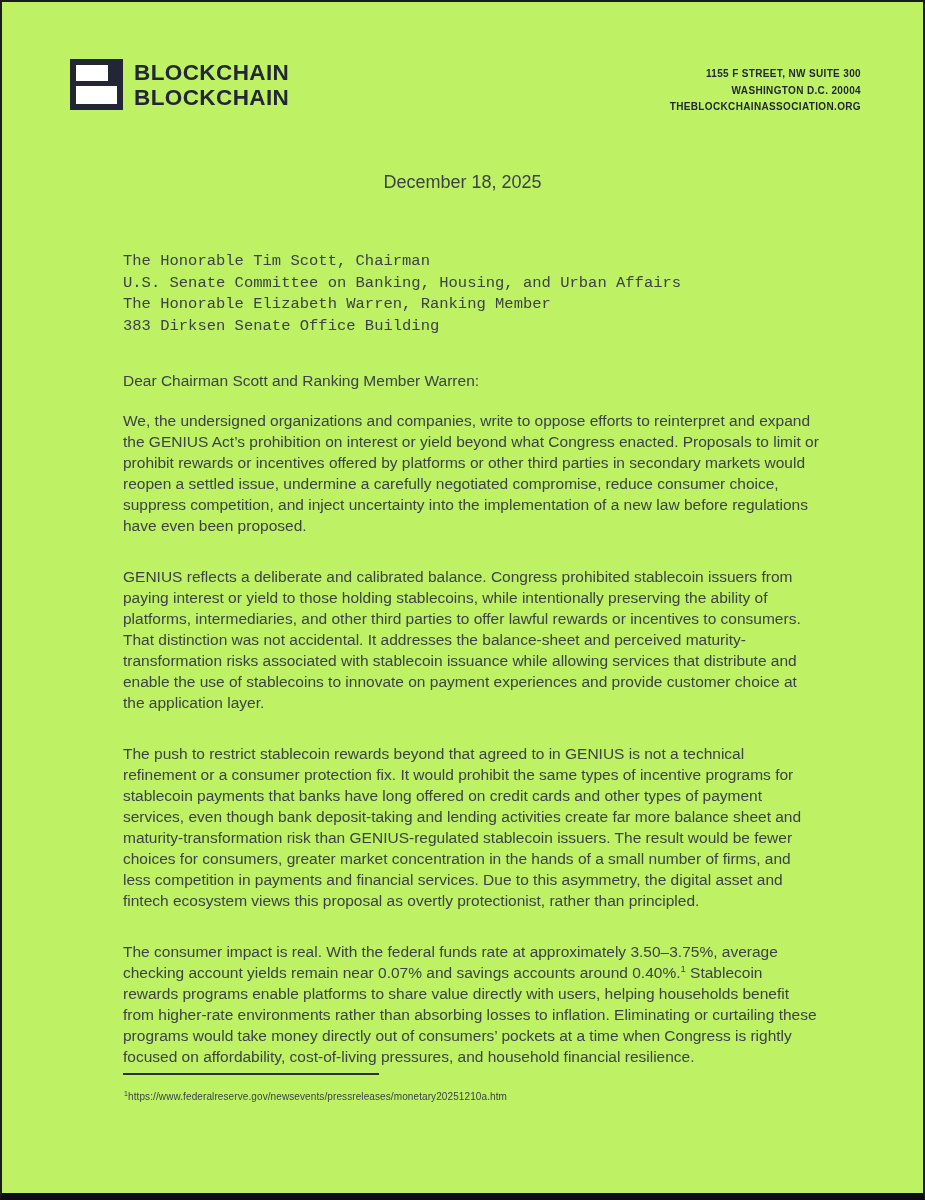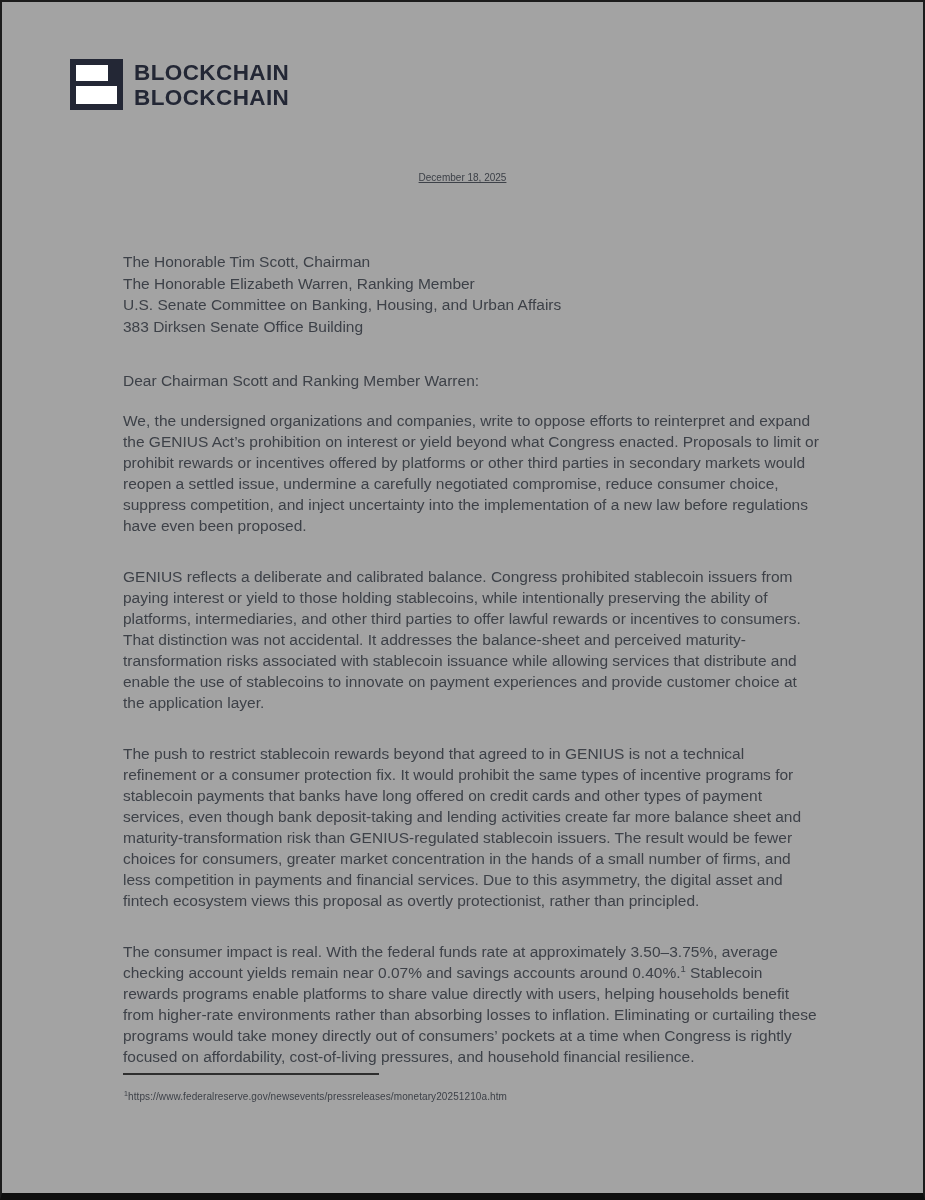--- a/index.html
+++ b/index.html
@@ -3,21 +3,21 @@
 <meta charset="utf-8">
 <style>
   * { margin: 0; padding: 0; box-sizing: border-box; }
   html, body { width: 925px; background: #e8e8e8; }
   body { font-family: "Liberation Sans", "DejaVu Sans", sans-serif; }
 
   .page {
     position: relative;
     width: 925px;
     height: 1200px;
-    background: #a3a3a3;
+    background: #bef264;
     border-left: 2px solid #1c1c1c;
     border-top: 2px solid #1c1c1c;
     border-right: 2px solid #1c1c1c;
     border-bottom: 7px solid #0e0e0e;
     overflow: hidden;
   }
 
   
   .letterhead {
     position: absolute;
@@ -56,33 +56,32 @@
     font-weight: bold;
     line-height: 16.5px;
     letter-spacing: 0.35px;
   }
 
   
   .dateline {
     position: absolute;
     top: 170px; left: 0; right: 0;
     text-align: center;
-    font-size: 10px;
+    font-size: 18px;
     color: #3d4148;
-    text-decoration: underline;
   }
   .letter-body {
     position: absolute;
     left: 121px; top: 249px;
     width: 697px;
     font-size: 15.5px;
     line-height: 21px;
     color: #3d4148;
   }
-  .recipient { margin-bottom: 33px; }
+  .recipient { margin-bottom: 33px; font-family: Liberation Mono, monospace; }
   .recipient div { line-height: 21.5px; }
   .salutation { margin-bottom: 19px; }
   .letter-body p { margin: 18px 0 30px 0; }
   sup.fn-marker {
     font-size: 9.5px;
     vertical-align: super;
     line-height: 0;
   }
 
   
@@ -110,29 +109,34 @@
     <div class="brand">
       <div class="brand-icon">
         <div class="cell-top"></div>
         <div class="cell-bottom"></div>
       </div>
       <div class="wordmark">
         <div>BLOCKCHAIN</div>
         <div>BLOCKCHAIN</div>
       </div>
     </div>
+    <div class="ha">
+      <div>1155 F STREET, NW SUITE 300</div>
+      <div>WASHINGTON D.C. 20004</div>
+      <div>THEBLOCKCHAINASSOCIATION.ORG</div>
+    </div>
   </div>
 
   <div class="dateline">December 18, 2025</div>
 
   <div class="letter-body">
     <div class="recipient">
       <div>The Honorable Tim Scott, Chairman</div>
+      <div>U.S. Senate Committee on Banking, Housing, and Urban Affairs</div>
       <div>The Honorable Elizabeth Warren, Ranking Member</div>
-      <div>U.S. Senate Committee on Banking, Housing, and Urban Affairs</div>
       <div>383 Dirksen Senate Office Building</div>
     </div>
 
     <div class="salutation">Dear Chairman Scott and Ranking Member Warren:</div>
 
     <p>We, the undersigned organizations and companies, write to oppose efforts to reinterpret and expand the GENIUS Act’s prohibition on interest or yield beyond what Congress enacted. Proposals to limit or prohibit rewards or incentives offered by platforms or other third parties in secondary markets would reopen a settled issue, undermine a carefully negotiated compromise, reduce consumer choice, suppress competition, and inject uncertainty into the implementation of a new law before regulations have even been proposed.</p>
     <p>GENIUS reflects a deliberate and calibrated balance. Congress prohibited stablecoin issuers from paying interest or yield to those holding stablecoins, while intentionally preserving the ability of platforms, intermediaries, and other third parties to offer lawful rewards or incentives to consumers. That distinction was not accidental. It addresses the balance-sheet and perceived maturity-transformation risks associated with stablecoin issuance while allowing services that distribute and enable the use of stablecoins to innovate on payment experiences and provide customer choice at the application layer.</p>
     <p>The push to restrict stablecoin rewards beyond that agreed to in GENIUS is not a technical refinement or a consumer protection fix. It would prohibit the same types of incentive programs for stablecoin payments that banks have long offered on credit cards and other types of payment services, even though bank deposit-taking and lending activities create far more balance sheet and maturity-transformation risk than GENIUS-regulated stablecoin issuers. The result would be fewer choices for consumers, greater market concentration in the hands of a small number of firms, and less competition in payments and financial services. Due to this asymmetry, the digital asset and fintech ecosystem views this proposal as overtly protectionist, rather than principled.</p>
     <p><span>The consumer impact is real. With the federal funds rate at approximately 3.50–3.75%, average checking account yields remain near 0.07% and savings accounts around 0.40%.</span><sup class="fn-marker">1</sup> <span>Stablecoin rewards programs enable platforms to share value directly with users, helping households benefit from higher-rate environments rather than absorbing losses to inflation. Eliminating or curtailing these programs would take money directly out of consumers’ pockets at a time when Congress is rightly focused on affordability, cost-of-living pressures, and household financial resilience.</span></p>
   </div>

